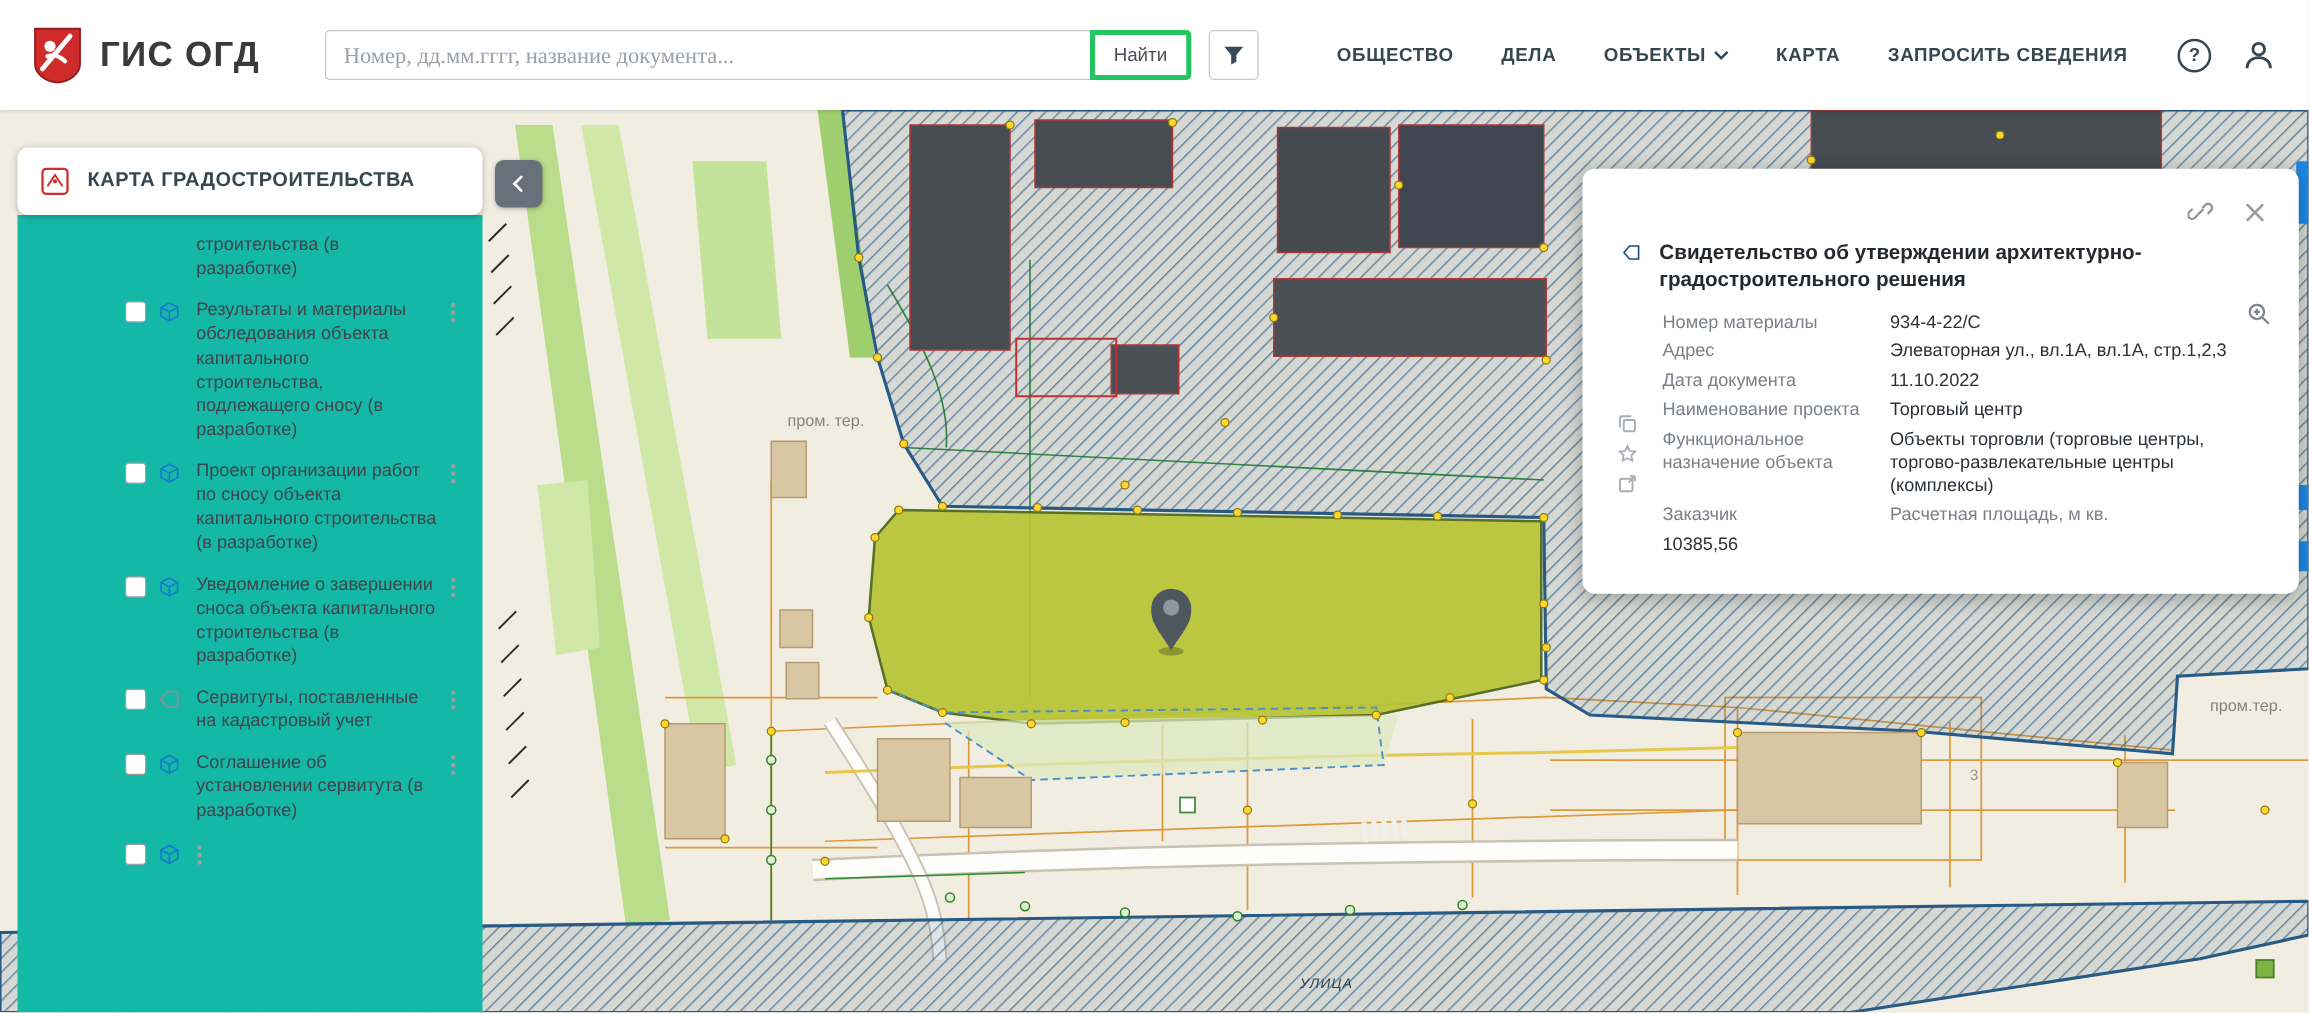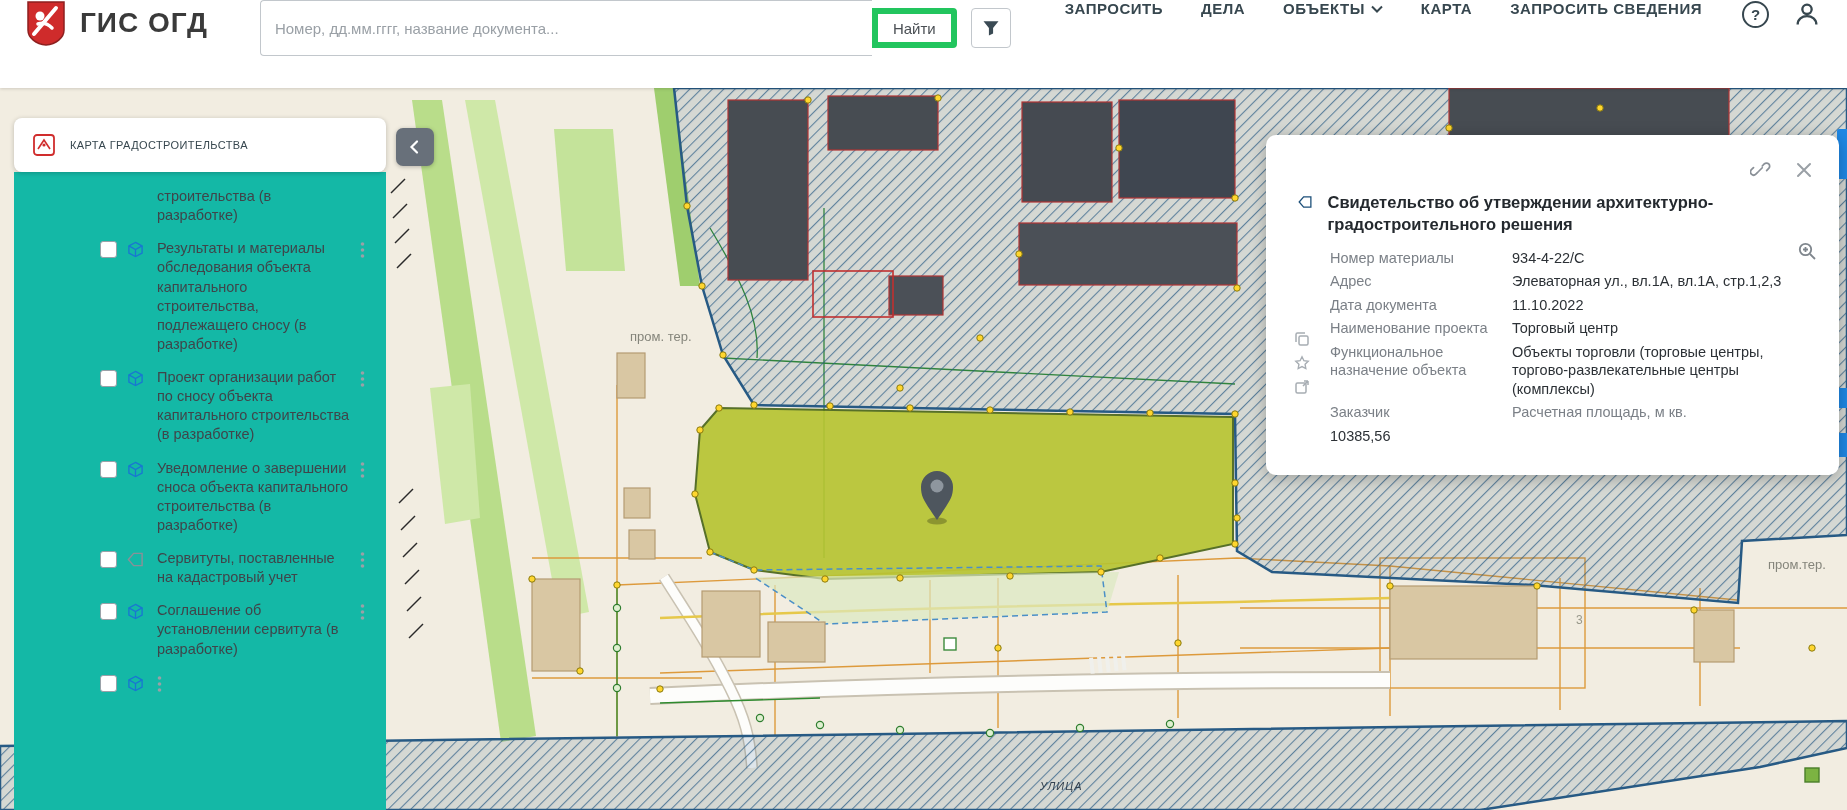--- a/index.html
+++ b/index.html
@@ -1,42 +1,42 @@
 <!DOCTYPE html>
 <html><head>
 <meta charset="utf-8">
 <style>
   *{box-sizing:border-box;margin:0;padding:0}
   html,body{width:1847px;height:810px}
   body{font-family:"Liberation Sans",sans-serif;overflow:hidden;background:#fff}
   .app{position:relative;width:1847px;height:810px}
 
   
-  .topbar{position:absolute;top:0;left:0;right:0;height:88px;background:#fff;display:flex;align-items:flex-start;padding:0 26px;z-index:50;box-shadow:0 1px 3px rgba(0,0,0,.15)}
+  .topbar{position:absolute;top:0;left:0;right:0;height:88px;background:#fff;display:flex;align-items:center;padding:0 26px;z-index:50;box-shadow:0 1px 3px rgba(0,0,0,.15)}
   .logo{display:flex;align-items:center;gap:14px}
   .logo-text{font-size:28px;font-weight:700;color:#3a3a3a;letter-spacing:1px}
   .searchwrap{display:flex;align-items:center;margin-left:52px}
-  .search-input{width:612px;height:56px;border:1px solid #c2c7cc;border-right:none;border-radius:4px 0 0 4px;padding:0 14px;font-size:15px;color:#333;font-family:Liberation Sans, sans-serif;outline:none}
+  .search-input{width:612px;height:40px;border:1px solid #c2c7cc;border-right:none;border-radius:4px 0 0 4px;padding:0 14px;font-size:18px;color:#333;font-family:Liberation Serif, serif;outline:none}
   .search-input::placeholder{color:#9aa0a6}
-  .find-btn{height:40px;padding:0 15px;border:6px solid #22c55e;border-radius:0 4px 4px 0;background:#fff;font-size:15px;color:#4a4f54;font-family:inherit;cursor:pointer}
+  .find-btn{height:40px;padding:0 15px;border:4px solid #22c55e;border-radius:0 4px 4px 0;background:#fff;font-size:15px;color:#4a4f54;font-family:inherit;cursor:pointer}
   .filter-btn{width:40px;height:40px;margin-left:14px;border:1px solid #c2c7cc;border-radius:4px;background:#fff;display:flex;align-items:center;justify-content:center;cursor:pointer}
   .mainnav{display:flex;gap:38px;margin-left:auto;align-items:center}
   .mainnav a{font-size:15px;font-weight:700;color:#37474f;letter-spacing:.5px;text-decoration:none;display:flex;align-items:center;gap:6px;cursor:pointer;white-space:nowrap}
   .h-icons{display:flex;gap:24px;margin-left:40px;align-items:center}
   .help-btn{width:27px;height:27px;border:2px solid #37474f;border-radius:50%;display:flex;align-items:center;justify-content:center;font-size:15px;font-weight:700;color:#37474f;cursor:pointer;background:#fff}
 
   
   .map-area{position:absolute;top:88px;left:0;width:1847px;height:722px;background:#f2ede1;overflow:hidden}
   .map-svg{position:absolute;top:0;left:0;z-index:1}
   .map-scroll{position:absolute;right:0;background:#1e88e5;z-index:20;border-radius:2px 0 0 2px}
 
   
   .layers-panel{position:absolute;left:14px;top:30px;bottom:0;width:372px;z-index:30;display:flex;flex-direction:column}
   .panel-header{background:#fff;border-radius:8px;box-shadow:0 1px 5px rgba(0,0,0,.22);height:54px;display:flex;align-items:center;gap:14px;padding:0 18px;flex-shrink:0;position:relative;z-index:2}
-  .panel-title{font-size:11px;font-weight:400;color:#37474f;letter-spacing:.4px}
+  .panel-title{font-size:16px;font-weight:700;color:#37474f;letter-spacing:.4px}
   .panel-list{background:#14b8a6;flex:1;overflow:hidden;padding:8px 0 0}
   .layer-item{display:grid;grid-template-columns:17px 20px 1fr 16px;column-gap:10px;align-items:start;padding:7px 10px 7px 86px;font-size:14.5px;color:#3f454a;line-height:1.32;cursor:pointer}
   .cb{width:17px;height:17px;border:1.5px solid #99a1a8;border-radius:3px;background:#fff;margin-top:2px;display:flex;align-items:center;justify-content:center}
   .layer-icon{margin-top:2px;display:flex}
   .kebab{margin-top:2px;display:flex;cursor:pointer}
   .layer-item.partial .cb,.layer-item.partial .layer-icon,.layer-item.partial .kebab{visibility:hidden}
 
   .collapse-btn{position:absolute;left:396px;top:40px;width:38px;height:38px;border:none;border-radius:7px;background:#68707a;display:flex;align-items:center;justify-content:center;z-index:25;cursor:pointer;box-shadow:0 1px 4px rgba(0,0,0,.25)}
 
   
@@ -72,21 +72,21 @@
       <input class="search-input" type="text" placeholder="Номер, дд.мм.гггг, название документа..." style="">
       <button class="find-btn">Найти</button>
       <button class="filter-btn">
         <svg width="20" height="20" viewBox="0 0 24 24">
           <path d="M3 4 H21 L14.5 12 V18.5 L9.5 21 V12 Z" fill="#3a4a54"></path>
         </svg>
       </button>
     </div>
 
     <nav class="mainnav">
-      <a>ЗАПРОСИТЬ</a>
+      <a>ОБЩЕСТВО</a>
       <a>ДЕЛА</a>
       <a>
         <span>ОБЪЕКТЫ</span>
         <svg width="12" height="8" viewBox="0 0 12 8">
           <path d="M1 1.5 L6 6.5 L11 1.5" fill="none" stroke="#37474f" stroke-width="2"></path>
         </svg>
       </a>
       <a>КАРТА</a>
       <a>ЗАПРОСИТЬ СВЕДЕНИЯ</a>
     </nav>

